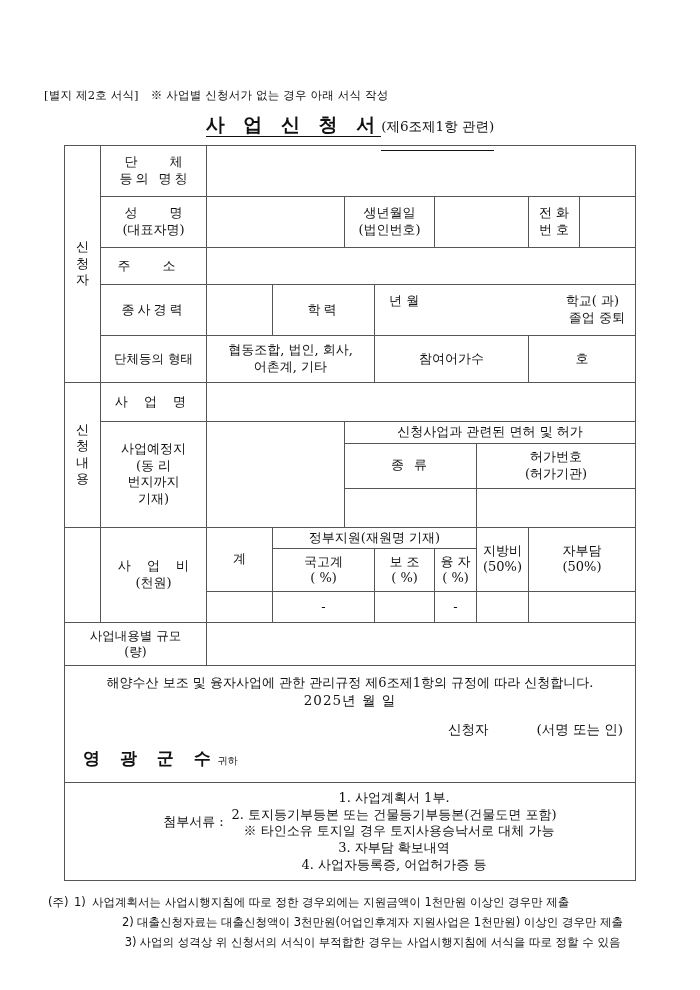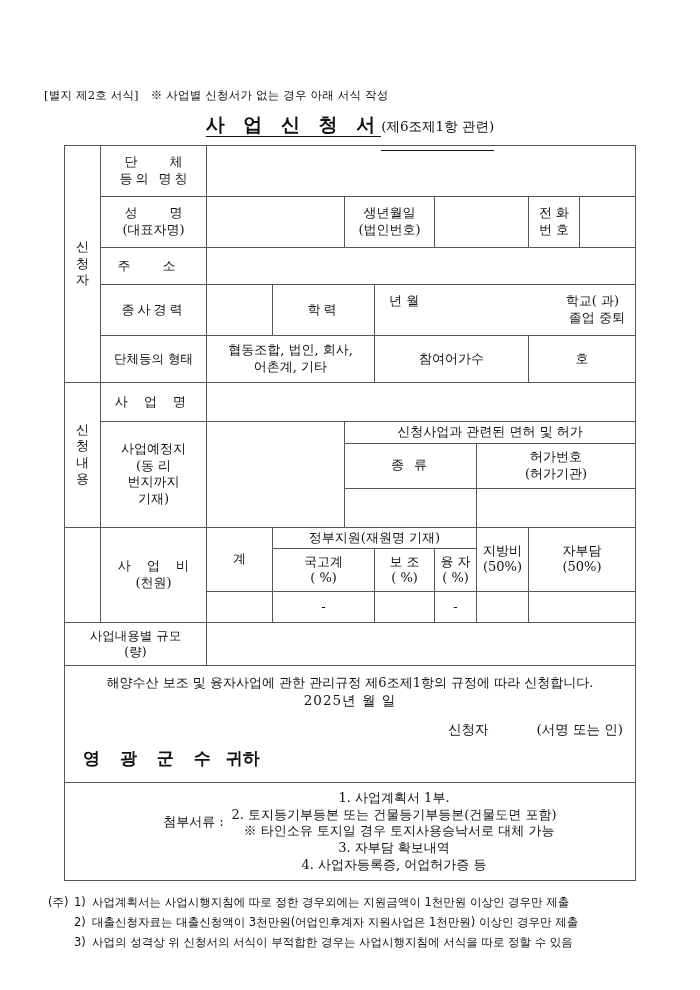--- a/index.html
+++ b/index.html
@@ -114,24 +114,24 @@
   }
   .sign-row .who { margin-right: 48px; }
   .recipient {
     text-align: left;
     font-size: 17px;
     font-weight: bold;
     letter-spacing: 7px;
     padding: 10px 0 8px 14px !important;
   }
   .recipient .honor {
-    font-size: 17px;
-    font-weight: bold;
+    font-size: 10px;
+    font-weight: normal;
     letter-spacing: 0px;
-    margin-left: 8px;
+    margin-left: 0;
   }
 
   .attach-cell {
     text-align: left;
     font-size: 12px;
     padding: 7px 6px 7px 18px !important;
     line-height: 1.62;
   }
   .attach-line { white-space: nowrap; }
   .attach-items {
@@ -160,21 +160,21 @@
     white-space: nowrap;
   }
   .fn-marker {
     display: inline-block;
     width: 26px;
   }
   .fn-num {
     display: inline-block;
     width: 18px;
   }
-  .fn-indent { padding-left: 26px; }
+  .fn-indent { padding-left: 26px; text-align: center; }
 </style>
 </head>
 <body>
 
 <div class="page">
 
   <div class="form-ref">
     <span>[별지 제2호 서식]</span><span class="note">※ 사업별 신청서가 없는 경우 아래 서식 작성</span>
   </div>
 

